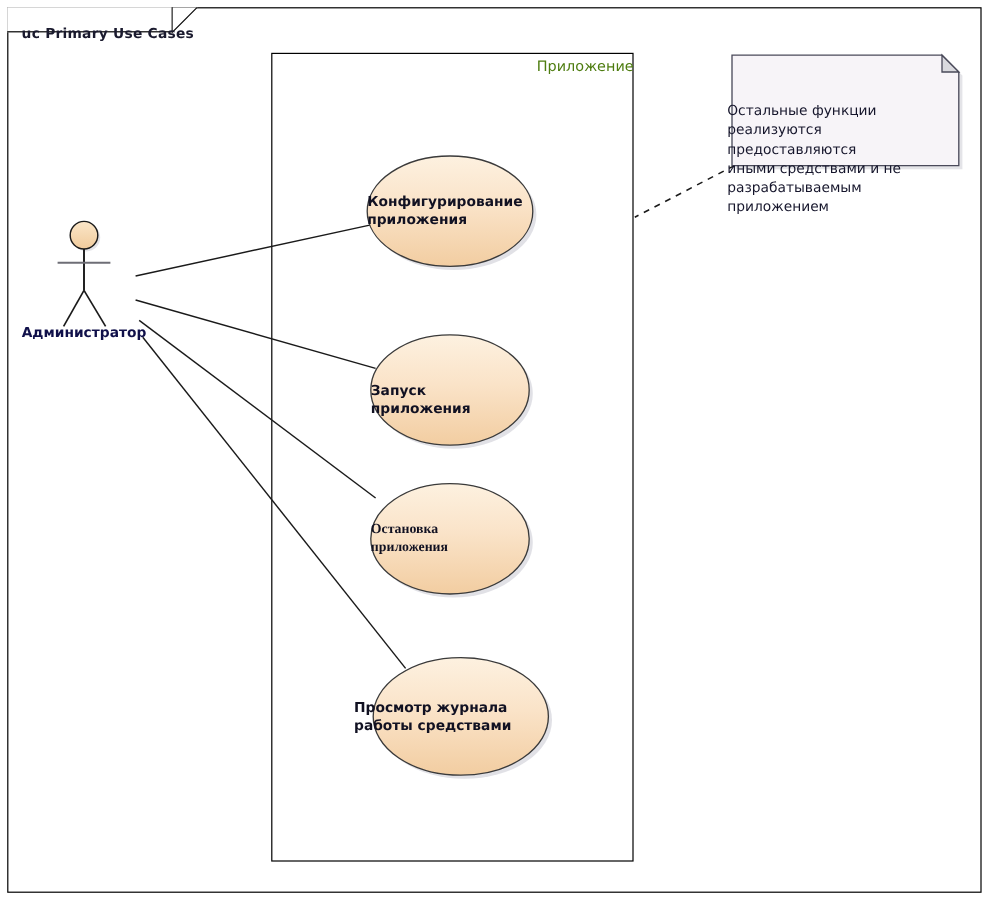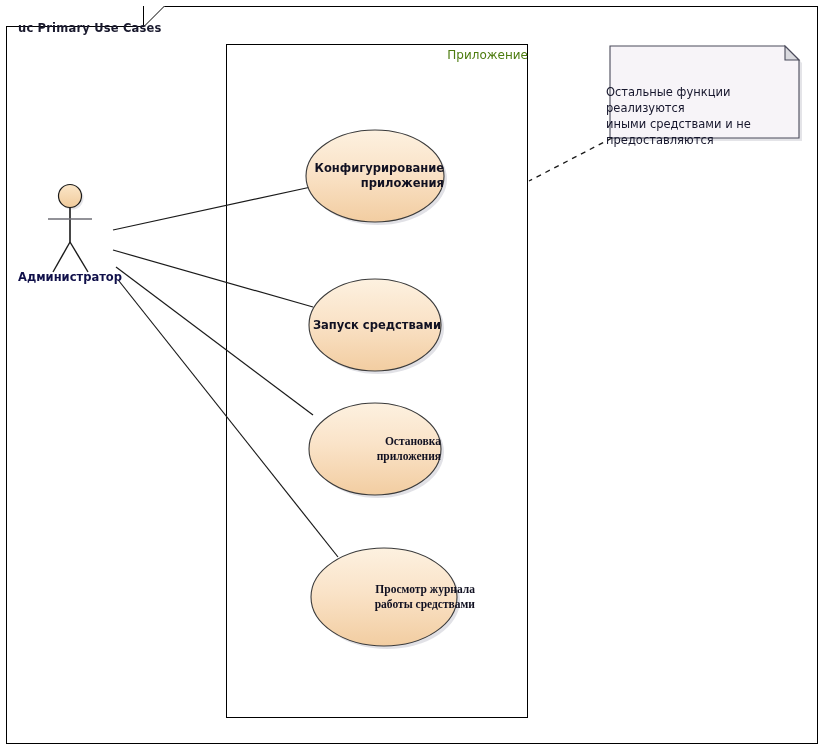--- a/index.html
+++ b/index.html
@@ -89,21 +89,21 @@
     position: absolute;
     left: 0;
     top: 0;
     width: 825px;
     height: 752px;
     overflow: visible;
   }
   
   .uc-label {
     position: absolute;
-    text-align: right;
+    text-align: left;
     font-size: 11.5px;
     font-weight: bold;
     color: #111122;
     line-height: 15px;
     pointer-events: none;
   }
   
   .actor-label {
     position: absolute;
     text-align: center;
@@ -198,34 +198,35 @@
       <path d="M 785 46 L 785 60 L 799 60 Z" fill="#d9d9de" stroke="#4a4a5a" stroke-width="1.1"></path>
     </g>
   </svg>
 
   <div class="uc-label" style="left:306px; top:161px; width:138px;">
     <div>Конфигурирование</div>
     <div>приложения</div>
   </div>
 
   <div class="uc-label" style="left:309px; top:318px; width:132px;">
-    <div>Запуск средствами</div>
+    <div>Запуск приложения</div>
   </div>
 
   <div class="uc-label" style="left:309px; top:434px; width:132px;font-family:Liberation Serif, serif;">
     <div>Остановка</div>
     <div>приложения</div>
   </div>
 
-  <div class="uc-label" style="left:311px; top:582px; width:164px;font-family:Liberation Serif, serif;">
+  <div class="uc-label" style="left:295px; top:582px; width:164px;">
     <div>Просмотр журнала</div>
     <div>работы средствами</div>
   </div>
 
   <div class="actor-label" style="left:10px; top:270px; width:120px;text-align:center;">Администратор</div>
 
   <div class="note-text" style="left:606px; top:56px;margin-top:28px;">
     <div>Остальные функции реализуются</div>
+    <div>предоставляются</div>
     <div>иными средствами и не</div>
-    <div>предоставляются</div>
+    <div>разрабатываемым приложением</div>
   </div>
 
 </div>
 
 </body></html>

